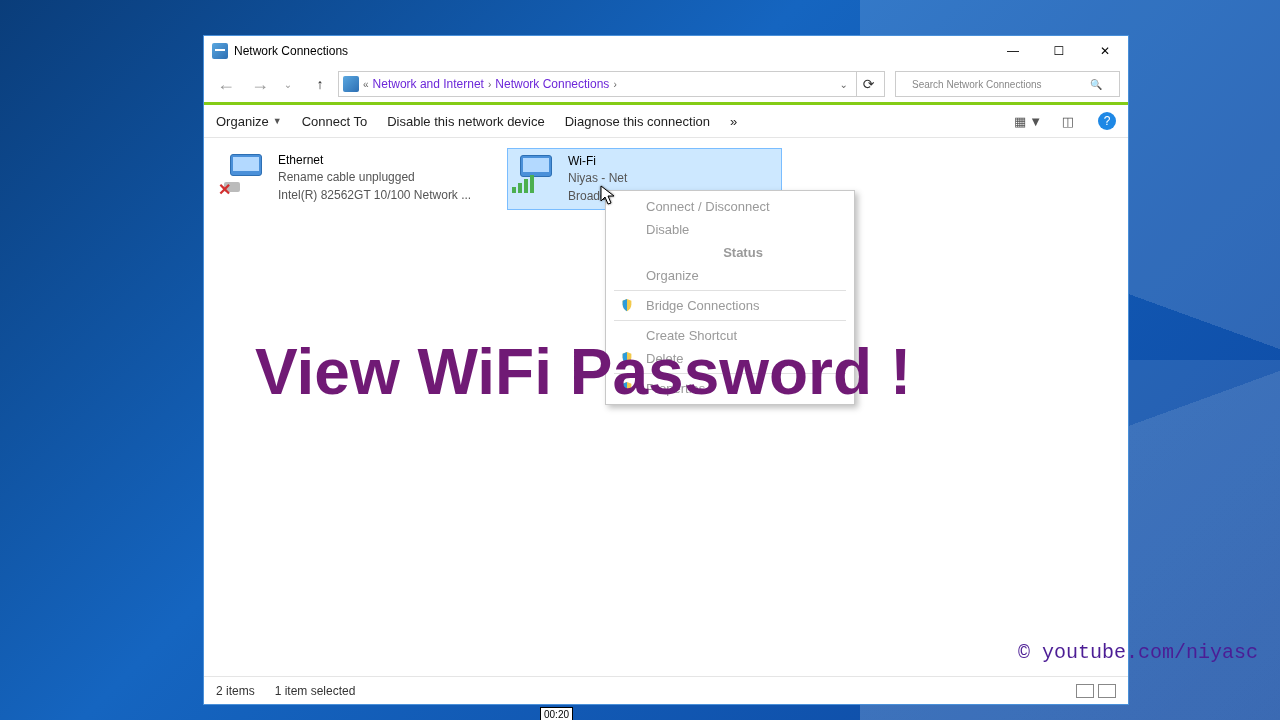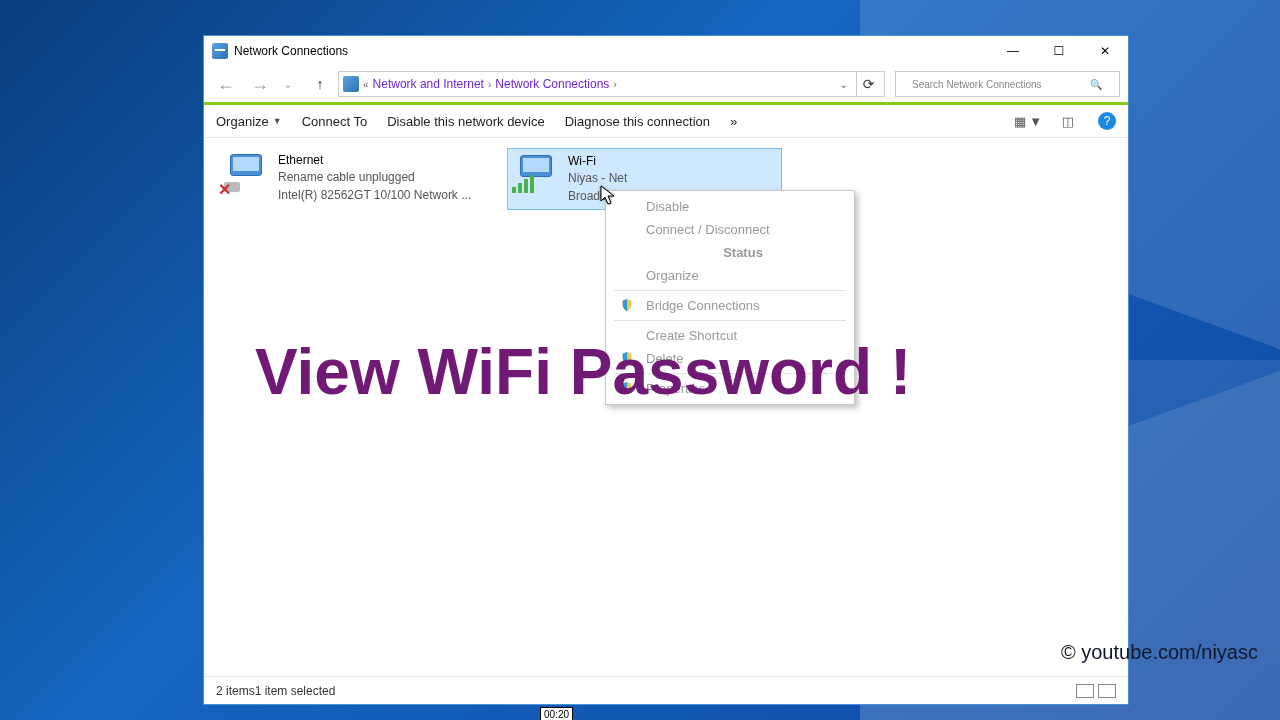--- a/index.html
+++ b/index.html
@@ -79,25 +79,25 @@
 .context-menu .sep-line{height:1px;background:#e0e0e0;margin:3px 8px;}
 .context-menu .mi.bold{font-weight:600;text-align:center;}
 .context-menu .mi .shield{position:absolute;left:14px;top:4px;width:14px;height:14px;}
 .context-menu .mi .shield svg{width:14px;height:14px;}
 .overlay-text{
   position:absolute; left:255px; top:335px;
   font-size:64px; font-weight:700; color:#701a75; white-space:nowrap;
   font-family: Arial, sans-serif;
 }
 .watermark{
-  position:absolute; right:22px; bottom:56px; font-size:20px; color:#0f172a;
+  position:absolute; right:22px; bottom:56px; font-size:20px; color:#4c1d95;font-family:Liberation Mono, monospace;
 }
 .statusbar{
   height:28px; border-top:1px solid #e5e5e5; display:flex;align-items:center;
-  padding:0 12px; font-size:12px; color:#333; 
+  padding:0 12px; font-size:12px; color:#333; gap:20px;
 }
 .statusbar .sb-spacer{flex:1;}
 .view-icons{display:flex;gap:4px;}
 .view-icons div{width:18px;height:14px;border:1px solid #888;}
 .time-bubble{
   position:absolute; left:540px; bottom:-2px; font-size:10px;
   border:1px solid #000; background:#fff; padding:1px 3px;
 }
 .cursor{
   position:absolute;left:600px;top:185px;width:16px;height:22px;pointer-events:none;
@@ -200,22 +200,22 @@
     <div class="sb-spacer"></div>
     <div class="view-icons">
       <div></div>
       <div></div>
     </div>
   </div>
 
 </div>
 
 <div class="context-menu">
+  <div class="mi">Connect / Disconnect</div>
   <div class="mi">Disable</div>
-  <div class="mi">Connect / Disconnect</div>
   <div class="mi bold">Status</div>
   <div class="mi">Organize</div>
   <div class="sep-line"></div>
   <div class="mi">
     <span class="shield"><svg viewBox="0 0 16 16">
           <path fill="#f2c94c" d="M8 1l5 2v4c0 4-2 6-5 8-3-2-5-4-5-8V3z"></path>
           <path fill="#2d9cdb" d="M8 1v14c-3-2-5-4-5-8V3z"></path>
         </svg></span>
     <span>Bridge Connections</span>
   </div>

